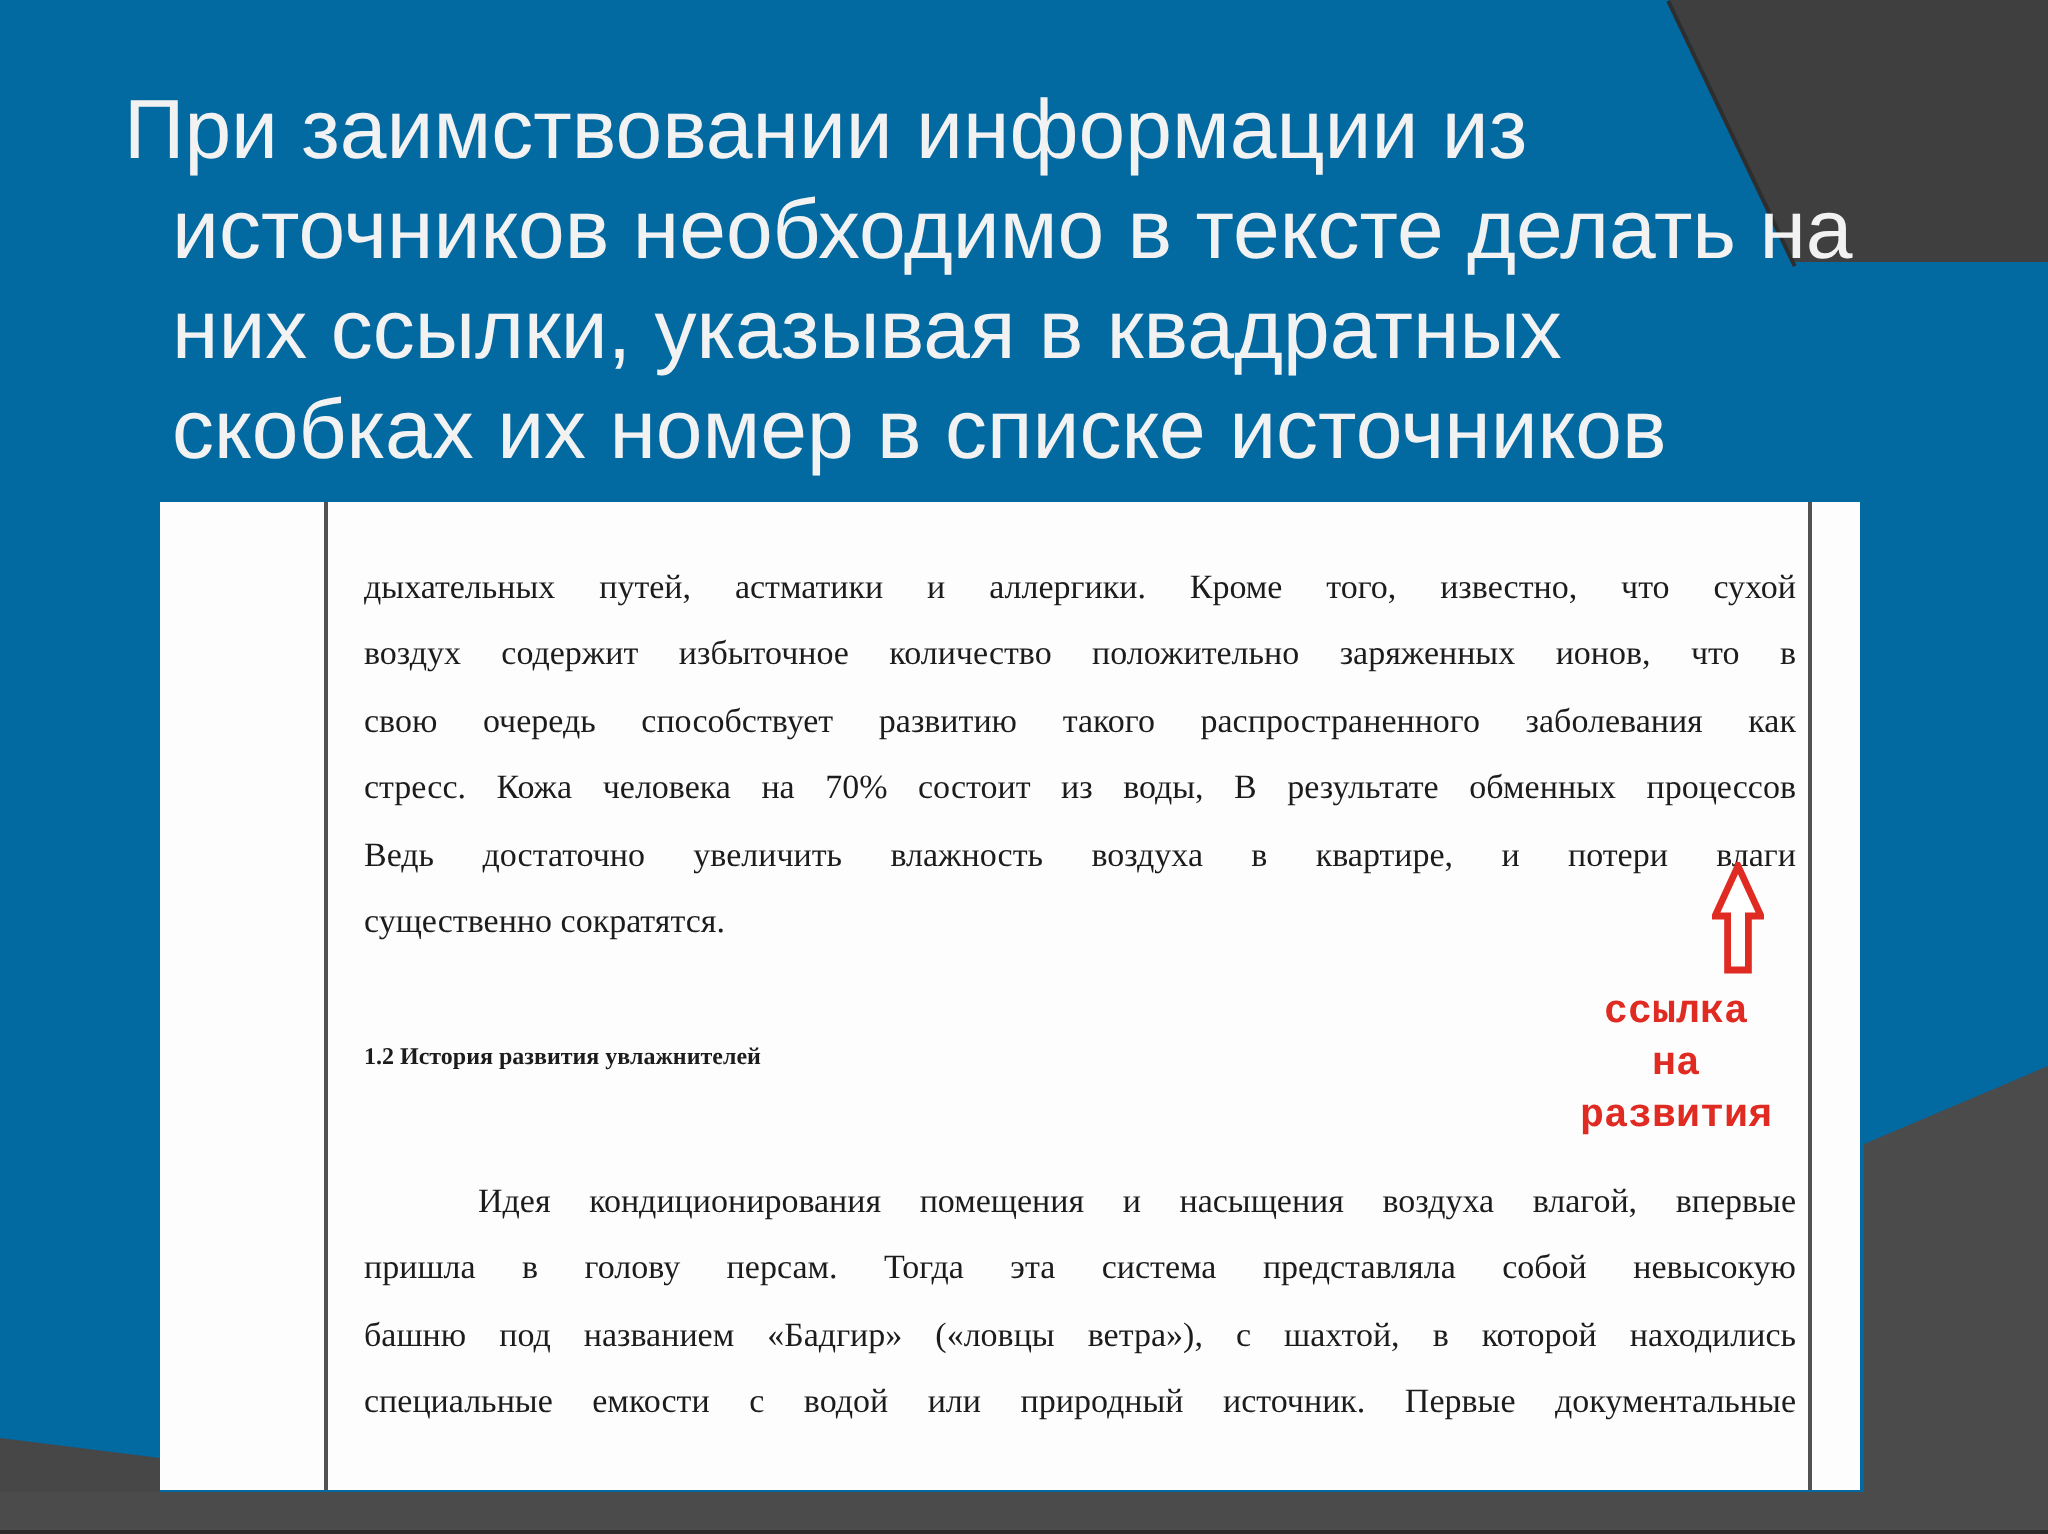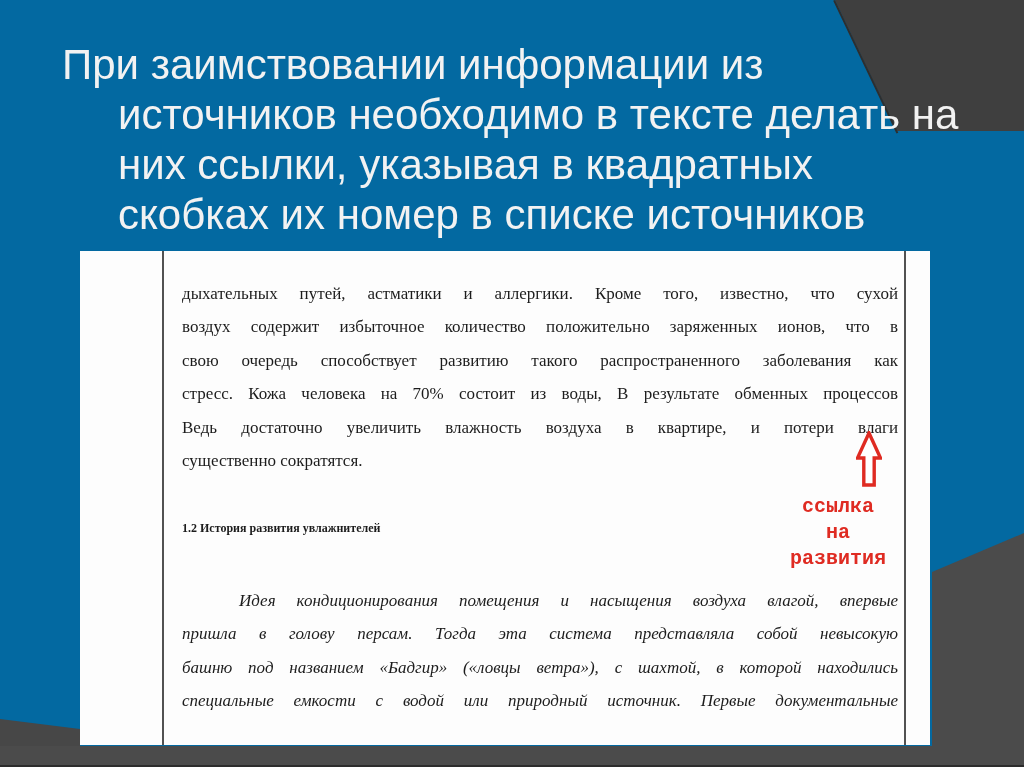--- a/index.html
+++ b/index.html
@@ -17,33 +17,33 @@
   .facet-br{position:absolute;left:930px;top:533px;width:94px;height:234px;background:#4b4b4b;
     clip-path:polygon(2px 39px,94px 0,94px 234px,2px 234px);}
   .facet-bl{position:absolute;left:0;top:716px;width:80px;height:51px;background:#474747;
     clip-path:polygon(0 3px,80px 13px,80px 51px,0 51px);}
   .band-bottom{position:absolute;left:0;top:746px;width:1024px;height:21px;background:#4b4b4b;}
   .bottom-edge{position:absolute;left:0;top:765px;width:1024px;height:2px;background:#2c2c2c;}
   
   .title{position:absolute;left:62px;top:40px;width:935px;color:#f2f2f2;
     font-size:42px;line-height:50px;font-weight:400;letter-spacing:0;}
   .title .tl{display:block;}
-  .title .tl.cont{margin-left:56px;}
+  .title .tl.cont{margin-left:24px;}
   
   .doc{position:absolute;left:80px;top:251px;width:850px;height:494px;background:#fdfdfd;
     font-family:"Liberation Serif",serif;color:#1c1c1c;}
   .pline{position:absolute;top:0;bottom:0;width:2px;background:#525252;}
   .pline.pl-left{left:82px;}
   .pline.pl-right{left:824px;}
   .doc-text{position:absolute;left:102px;top:26px;width:716px;font-size:17px;line-height:33.4px;}
   .jl{text-align:justify;text-align-last:justify;white-space:nowrap;}
   .jl.plain{text-align-last:left;white-space:normal;}
   .jl.firstline{text-indent:57px;}
   .heading{margin-top:35px;font-weight:bold;font-size:12px;line-height:33.4px;}
-  .para.p2{margin-top:38px;font-style:italic;}
+  .para.p2{margin-top:38px;}
   
   .arrow{position:absolute;left:776px;top:180px;width:26px;height:56px;}
   .annot{position:absolute;left:618px;top:243px;width:280px;text-align:center;
     color:#df2b22;font-weight:bold;font-size:20px;line-height:26px;font-family:Liberation Mono, monospace;}
 </style>
 </head>
 <body>
 
 <div class="slide">
 

